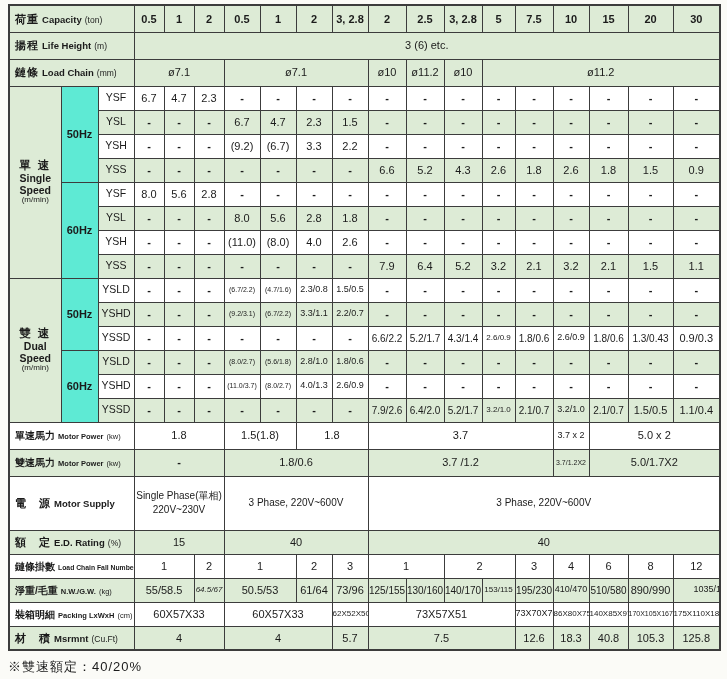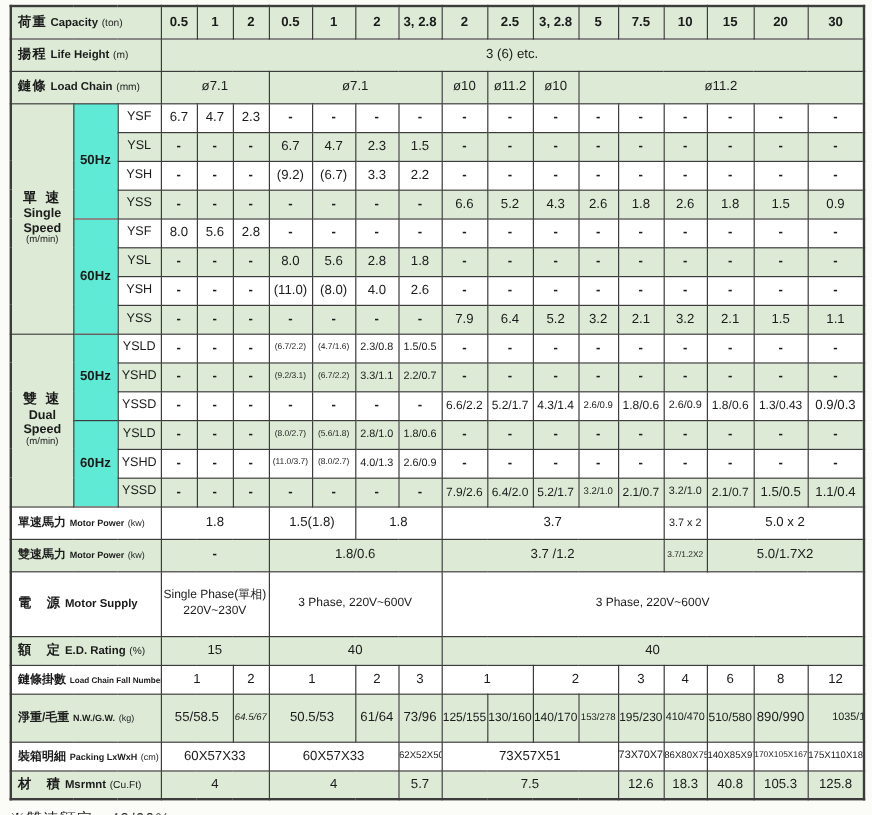--- a/index.html
+++ b/index.html
@@ -413,31 +413,31 @@
         <td colspan="1" style="font-size: 11px;">2</td>
         <td colspan="1" style="font-size: 11px;">3</td>
         <td colspan="2" style="font-size: 11px;">1</td>
         <td colspan="2" style="font-size: 11px;">2</td>
         <td colspan="1" style="font-size: 11px;">3</td>
         <td colspan="1" style="font-size: 11px;">4</td>
         <td colspan="1" style="font-size: 11px;">6</td>
         <td colspan="1" style="font-size: 11px;">8</td>
         <td colspan="1" style="font-size: 11px;">12</td>
       </tr>
-      <tr class="g" style="height: 40px;">
+      <tr class="g" style="height: 24px;">
         <td colspan="3" class="rlabel tight"><span class="rl-zh">淨重/毛重</span> <span class="rl-en">N.W./G.W.</span> <span class="rl-unit">(kg)</span></td>
         <td colspan="2" style="font-size: 11px;">55/58.5</td>
         <td colspan="1" style="font-size: 8px; font-style: italic;">64.5/67</td>
         <td colspan="2" style="font-size: 11px;">50.5/53</td>
         <td colspan="1" style="font-size: 11px;">61/64</td>
         <td colspan="1" style="font-size: 11px;">73/96</td>
         <td colspan="1" style="font-size: 10px;">125/155</td>
         <td colspan="1" style="font-size: 10px;">130/160</td>
         <td colspan="1" style="font-size: 10px;">140/170</td>
-        <td colspan="1" style="font-size: 8px;">153/278</td>
+        <td colspan="1" style="font-size: 8px;">153/115</td>
         <td colspan="1" style="font-size: 10px;">195/230</td>
         <td colspan="1" style="font-size: 9px;">410/470</td>
         <td colspan="1" style="font-size: 10px;">510/580</td>
         <td colspan="1" style="font-size: 11px;">890/990</td>
         <td colspan="1" style="font-size: 9px; padding-left: 20px;">1035/1135</td>
       </tr>
       <tr class="w" style="height: 24px;">
         <td colspan="3" class="rlabel tight"><span class="rl-zh">裝箱明細</span> <span class="rl-en">Packing LxWxH</span> <span class="rl-unit">(cm)</span></td>
         <td colspan="3" style="font-size: 11px;">60X57X33</td>
         <td colspan="3" style="font-size: 11px;">60X57X33</td>

